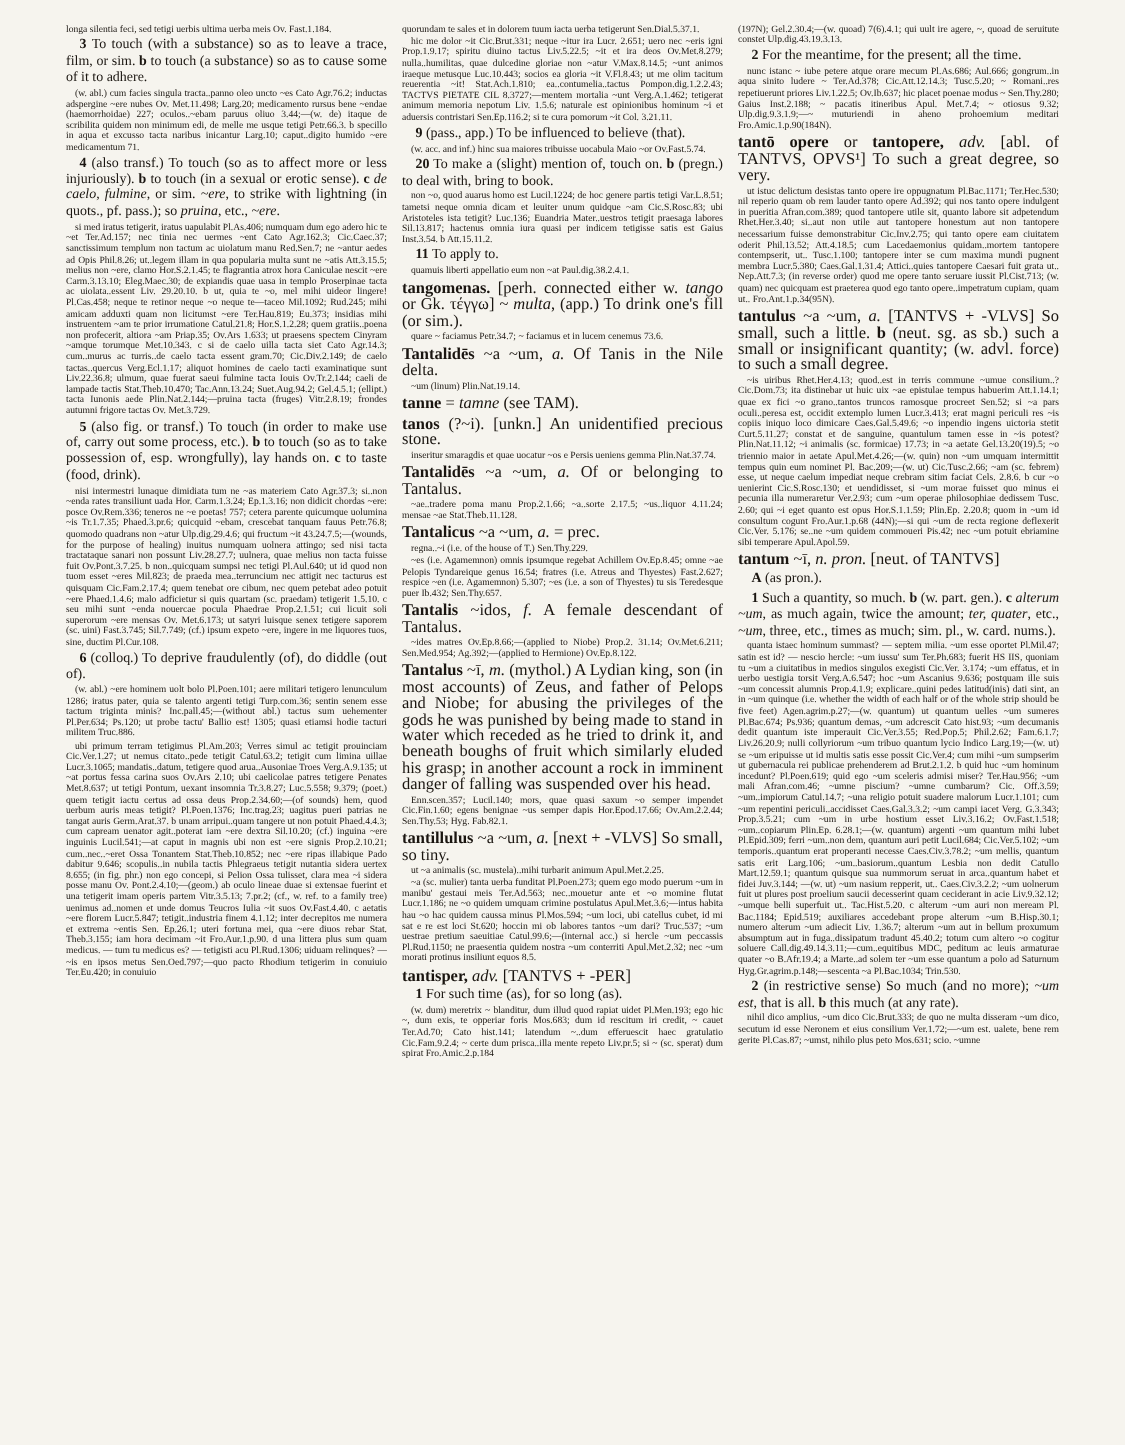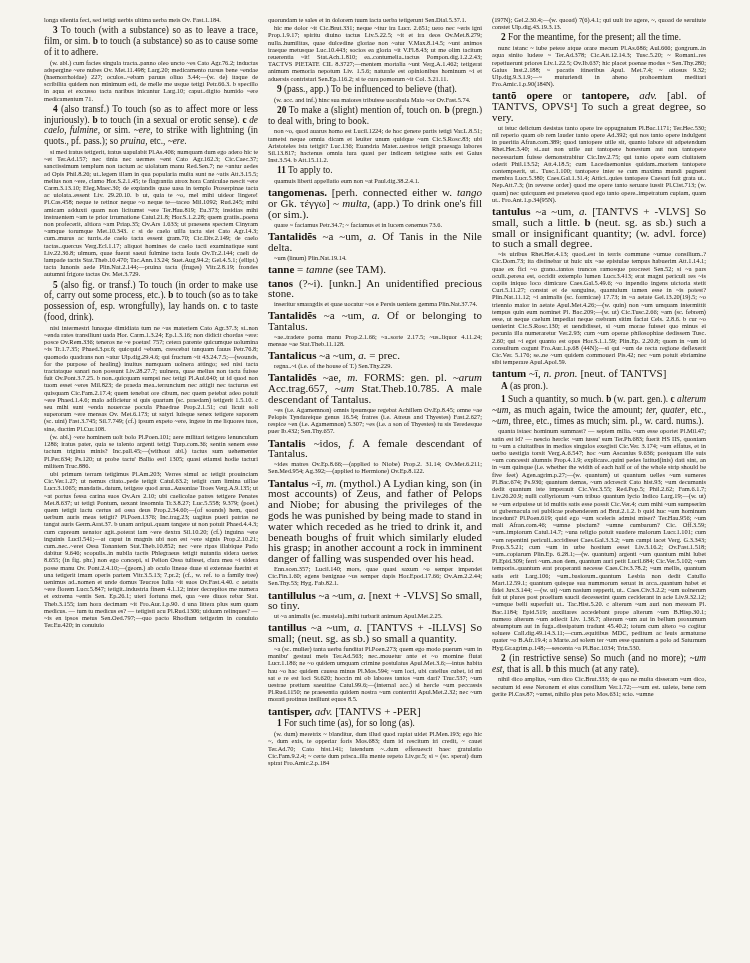--- a/index.html
+++ b/index.html
@@ -29,20 +29,21 @@
 <div class="page">
   <div class="cols">
       <div class="col">
         <p class="lead">longa silentia feci, sed tetigi uerbis ultima uerba meis Ov. Fast.1.184.</p>
         <p class="sense"><b>3</b> To touch (with a substance) so as to leave a trace, film, or sim. <b>b</b> to touch (a substance) so as to cause some of it to adhere.</p>
         <p class="quot">(w. abl.) cum facies singula tracta..panno oleo uncto ~es Cato Agr.76.2; inductas adspergine ~ere nubes Ov. Met.11.498; Larg.20; medicamento rursus bene ~endae (haemorrhoidae) 227; oculos..~ebam paruus oliuo 3.44;—(w. de) itaque de scribilita quidem non minimum edi, de melle me usque tetigi Petr.66.3. b specillo in aqua et excusso tacta naribus inicantur Larg.10; caput..digito humido ~ere medicamentum 71.</p>
         <p class="sense"><b>4</b> (also transf.) To touch (so as to affect more or less injuriously). <b>b</b> to touch (in a sexual or erotic sense). <b>c</b> <i>de caelo, fulmine</i>, or sim. <i>~ere</i>, to strike with lightning (in quots., pf. pass.); so <i>pruina</i>, etc., <i>~ere</i>.</p>
         <p class="quot">si med iratus tetigerit, iratus uapulabit Pl.As.406; numquam dum ego adero hic te ~et Ter.Ad.157; nec tinia nec uermes ~ent Cato Agr.162.3; Cic.Caec.37; sanctissimum templum non tactum ac uiolatum manu Red.Sen.7; ne ~antur aedes ad Opis Phil.8.26; ut..legem illam in qua popularia multa sunt ne ~atis Att.3.15.5; melius non ~ere, clamo Hor.S.2.1.45; te flagrantia atrox hora Caniculae nescit ~ere Carm.3.13.10; Eleg.Maec.30; de expiandis quae uasa in templo Proserpinae tacta ac uiolata..essent Liv. 29.20.10. b ut, quia te ~o, mel mihi uideor lingere! Pl.Cas.458; neque te retinor neque ~o neque te—taceo Mil.1092; Rud.245; mihi amicam adduxti quam non licitumst ~ere Ter.Hau.819; Eu.373; insidias mihi instruentem ~am te prior irrumatione Catul.21.8; Hor.S.1.2.28; quem gratiis..poena non profecerit, altiora ~am Priap.35; Ov.Ars 1.633; ut praesens spectem Cinyram ~amque torumque Met.10.343. c si de caelo uilla tacta siet Cato Agr.14.3; cum..murus ac turris..de caelo tacta essent gram.70; Cic.Div.2.149; de caelo tactas..quercus Verg.Ecl.1.17; aliquot homines de caelo tacti examinatique sunt Liv.22.36.8; ulmum, quae fuerat saeui fulmine tacta Iouis Ov.Tr.2.144; caeli de lampade tactis Stat.Theb.10.470; Tac.Ann.13.24; Suet.Aug.94.2; Gel.4.5.1; (ellipt.) tacta Iunonis aede Plin.Nat.2.144;—pruina tacta (fruges) Vitr.2.8.19; frondes autumni frigore tactas Ov. Met.3.729.</p>
         <p class="sense"><b>5</b> (also fig. or transf.) To touch (in order to make use of, carry out some process, etc.). <b>b</b> to touch (so as to take possession of, esp. wrongfully), lay hands on. <b>c</b> to taste (food, drink).</p>
         <p class="quot">nisi intermestri lunaque dimidiata tum ne ~as materiem Cato Agr.37.3; si..non ~enda rates transiliunt uada Hor. Carm.1.3.24; Ep.1.3.16; non didicit chordas ~ere: posce Ov.Rem.336; teneros ne ~e poetas! 757; cetera parente quicumque uolumina ~is Tr.1.7.35; Phaed.3.pr.6; quicquid ~ebam, crescebat tanquam fauus Petr.76.8; quomodo quadrans non ~atur Ulp.dig.29.4.6; qui fructum ~it 43.24.7.5;—(wounds, for the purpose of healing) inuitus numquam uolnera attingo; sed nisi tacta tractataque sanari non possunt Liv.28.27.7; uulnera, quae melius non tacta fuisse fuit Ov.Pont.3.7.25. b non..quicquam sumpsi nec tetigi Pl.Aul.640; ut id quod non tuom esset ~eres Mil.823; de praeda mea..terruncium nec attigit nec tacturus est quisquam Cic.Fam.2.17.4; quem tenebat ore cibum, nec quem petebat adeo potuit ~ere Phaed.1.4.6; malo adficietur si quis quartam (sc. praedam) tetigerit 1.5.10. c seu mihi sunt ~enda nouercae pocula Phaedrae Prop.2.1.51; cui licuit soli superorum ~ere mensas Ov. Met.6.173; ut satyri luisque senex tetigere saporem (sc. uini) Fast.3.745; Sil.7.749; (cf.) ipsum expeto ~ere, ingere in me liquores tuos, sine, ductim Pl.Cur.108.</p>
+        <p class="sense"><b>6</b> (colloq.) To deprive fraudulently (of), do diddle (out of).</p>
         <p class="quot">(w. abl.) ~ere hominem uolt bolo Pl.Poen.101; aere militari tetigero lenunculum 1286; iratus pater, quia se talento argenti tetigi Turp.com.36; sentin senem esse tactum triginta minis? Inc.pall.45;—(without abl.) tactus sum uehementer Pl.Per.634; Ps.120; ut probe tactu' Ballio est! 1305; quasi etiamsi hodie tacturi militem Truc.886.</p>
         <p class="quot">ubi primum terram tetigimus Pl.Am.203; Verres simul ac tetigit prouinciam Cic.Ver.1.27; ut nemus citato..pede tetigit Catul.63.2; tetigit cum limina uillae Lucr.3.1065; mandatis..datum, tetigere quod arua..Ausoniae Troes Verg.A.9.135; ut ~at portus fessa carina suos Ov.Ars 2.10; ubi caelicolae patres tetigere Penates Met.8.637; ut tetigi Pontum, uexant insomnia Tr.3.8.27; Luc.5.558; 9.379; (poet.) quem tetigit iactu certus ad ossa deus Prop.2.34.60;—(of sounds) hem, quod uerbum auris meas tetigit? Pl.Poen.1376; Inc.trag.23; uagitus pueri patrias ne tangat auris Germ.Arat.37. b unam arripui..quam tangere ut non potuit Phaed.4.4.3; cum capream uenator agit..poterat iam ~ere dextra Sil.10.20; (cf.) inguina ~ere inguinis Lucil.541;—at caput in magnis ubi non est ~ere signis Prop.2.10.21; cum..nec..~eret Ossa Tonantem Stat.Theb.10.852; nec ~ere ripas illabique Pado dabitur 9.646; scopulis..in nubila tactis Phlegraeus tetigit nutantia sidera uertex 8.655; (in fig. phr.) non ego concepi, si Pelion Ossa tulisset, clara mea ~i sidera posse manu Ov. Pont.2.4.10;—(geom.) ab oculo lineae duae si extensae fuerint et una tetigerit imam operis partem Vitr.3.5.13; 7.pr.2; (cf., w. ref. to a family tree) uenimus ad..nomen et unde domus Teucros Iulia ~it suos Ov.Fast.4.40. c aetatis ~ere florem Lucr.5.847; tetigit..industria finem 4.1.12; inter decrepitos me numera et extrema ~entis Sen. Ep.26.1; uteri fortuna mei, qua ~ere diuos rebar Stat. Theb.3.155; iam hora decimam ~it Fro.Aur.1.p.90. d una littera plus sum quam medicus. — tum tu medicus es? — tetigisti acu Pl.Rud.1306; uiduam relinques? — ~is en ipsos metus Sen.Oed.797;—quo pacto Rhodium tetigerim in conuiuio Ter.Eu.420; in conuiuio</p>
       </div>
       <div class="col">
         <p class="lead">quorundam te sales et in dolorem tuum iacta uerba tetigerunt Sen.Dial.5.37.1.</p>
         <p class="quot">hic me dolor ~it Cic.Brut.331; neque ~itur ira Lucr. 2.651; uero nec ~eris igni Prop.1.9.17; spiritu diuino tactus Liv.5.22.5; ~it et ira deos Ov.Met.8.279; nulla..humilitas, quae dulcedine gloriae non ~atur V.Max.8.14.5; ~unt animos iraeque metusque Luc.10.443; socios ea gloria ~it V.Fl.8.43; ut me olim tacitum reuerentia ~it! Stat.Ach.1.810; ea..contumelia..tactus Pompon.dig.1.2.2.43; TACTVS PIETATE CIL 8.3727;—mentem mortalia ~unt Verg.A.1.462; tetigerat animum memoria nepotum Liv. 1.5.6; naturale est opinionibus hominum ~i et aduersis contristari Sen.Ep.116.2; si te cura pomorum ~it Col. 3.21.11.</p>
         <p class="sense"><b>9</b> (pass., app.) To be influenced to believe (that).</p>
         <p class="quot">(w. acc. and inf.) hinc sua maiores tribuisse uocabula Maio ~or Ov.Fast.5.74.</p>
         <p class="sense"><b>20</b> To make a (slight) mention of, touch on. <b>b</b> (pregn.) to deal with, bring to book.</p>
         <p class="quot">non ~o, quod auarus homo est Lucil.1224; de hoc genere partis tetigi Var.L.8.51; tametsi neque omnia dicam et leuiter unum quidque ~am Cic.S.Rosc.83; ubi Aristoteles ista tetigit? Luc.136; Euandria Mater..uestros tetigit praesaga labores Sil.13.817; hactenus omnia iura quasi per indicem tetigisse satis est Gaius Inst.3.54. b Att.15.11.2.</p>
@@ -52,29 +53,27 @@
         <p class="quot">quare ~ faciamus Petr.34.7; ~ faciamus et in lucem cenemus 73.6.</p>
         <p class="entry"><b>Tantalidēs</b> ~a ~um, <i>a.</i> Of Tanis in the Nile delta.</p>
         <p class="quot">~um (linum) Plin.Nat.19.14.</p>
         <p class="entry"><b>tanne</b> = <i>tamne</i> (see TAM).</p>
         <p class="entry"><b>tanos</b> (?~i). [unkn.] An unidentified precious stone.</p>
         <p class="quot">inseritur smaragdis et quae uocatur ~os e Persis ueniens gemma Plin.Nat.37.74.</p>
         <p class="entry"><b>Tantalidēs</b> ~a ~um, <i>a.</i> Of or belonging to Tantalus.</p>
         <p class="quot">~ae..tradere poma manu Prop.2.1.66; ~a..sorte 2.17.5; ~us..liquor 4.11.24; mensae ~ae Stat.Theb.11.128.</p>
         <p class="entry"><b>Tantalicus</b> ~a ~um, <i>a.</i> = prec.</p>
         <p class="quot">regna..~i (i.e. of the house of T.) Sen.Thy.229.</p>
-        <p class="entry"><b>Tantalidēs</b> ~ae, <i>m.</i> FORMS: gen. pl. <i>~arum</i> Acc.trag.657, <i>~um</i> Stat.Theb.10.785. A male descendant of Tantalus.</p>
         <p class="quot">~es (i.e. Agamemnon) omnis ipsumque regebat Achillem Ov.Ep.8.45; omne ~ae Pelopis Tyndareique genus 16.54; fratres (i.e. Atreus and Thyestes) Fast.2.627; respice ~en (i.e. Agamemnon) 5.307; ~es (i.e. a son of Thyestes) tu sis Teredesque puer Ib.432; Sen.Thy.657.</p>
         <p class="entry"><b>Tantalis</b> ~idos, <i>f.</i> A female descendant of Tantalus.</p>
         <p class="quot">~ides matres Ov.Ep.8.66;—(applied to Niobe) Prop.2. 31.14; Ov.Met.6.211; Sen.Med.954; Ag.392;—(applied to Hermione) Ov.Ep.8.122.</p>
         <p class="entry"><b>Tantalus</b> ~ī, <i>m.</i> (mythol.) A Lydian king, son (in most accounts) of Zeus, and father of Pelops and Niobe; for abusing the privileges of the gods he was punished by being made to stand in water which receded as he tried to drink it, and beneath boughs of fruit which similarly eluded his grasp; in another account a rock in imminent danger of falling was suspended over his head.</p>
         <p class="quot">Enn.scen.357; Lucil.140; mors, quae quasi saxum ~o semper impendet Cic.Fin.1.60; egens benignae ~us semper dapis Hor.Epod.17.66; Ov.Am.2.2.44; Sen.Thy.53; Hyg. Fab.82.1.</p>
         <p class="entry"><b>tantillulus</b> ~a ~um, <i>a.</i> [next + -VLVS] So small, so tiny.</p>
         <p class="quot">ut ~a animalis (sc. mustela)..mihi turbarit animum Apul.Met.2.25.</p>
-        <p class="entry"><b>tantillus</b> ~a ~um, <i>a.</i> [TANTVS + -ILLVS] So small; (neut. sg. as sb.) so small a quantity.</p>
         <p class="quot">~a (sc. mulier) tanta uerba funditat Pl.Poen.273; quem ego modo puerum ~um in manibu' gestaui meis Ter.Ad.563; nec..mouetur ante et ~o momine flutat Lucr.1.186; ne ~o quidem umquam crimine postulatus Apul.Met.3.6;—intus habita hau ~o hac quidem caussa minus Pl.Mos.594; ~um loci, ubi catellus cubet, id mi sat e re est loci St.620; hoccin mi ob labores tantos ~um dari? Truc.537; ~um uestrae pretium saeuitiae Catul.99.6;—(internal acc.) si hercle ~um peccassis Pl.Rud.1150; ne praesentia quidem nostra ~um conterriti Apul.Met.2.32; nec ~um morati protinus insiliunt equos 8.5.</p>
         <p class="entry"><b>tantisper,</b> <i>adv.</i> [TANTVS + -PER]</p>
         <p class="sense"><b>1</b> For such time (as), for so long (as).</p>
         <p class="quot">(w. dum) meretrix ~ blanditur, dum illud quod rapiat uidet Pl.Men.193; ego hic ~, dum exis, te opperiar foris Mos.683; dum id rescitum iri credit, ~ cauet Ter.Ad.70; Cato hist.141; latendum ~..dum efferuescit haec gratulatio Cic.Fam.9.2.4; ~ certe dum prisca..illa mente repeto Liv.pr.5; si ~ (sc. sperat) dum spirat Fro.Amic.2.p.184</p>
       </div>
       <div class="col">
         <p class="lead">(197N); Gel.2.30.4;—(w. quoad) 7(6).4.1; qui uult ire agere, ~, quoad de seruitute constet Ulp.dig.43.19.3.13.</p>
         <p class="sense"><b>2</b> For the meantime, for the present; all the time.</p>
         <p class="quot">nunc istanc ~ iube petere atque orare mecum Pl.As.686; Aul.666; gongrum..in aqua sinito ludere ~ Ter.Ad.378; Cic.Att.12.14.3; Tusc.5.20; ~ Romani..res repetiuerunt priores Liv.1.22.5; Ov.Ib.637; hic placet poenae modus ~ Sen.Thy.280; Gaius Inst.2.188; ~ pacatis itineribus Apul. Met.7.4; ~ otiosus 9.32; Ulp.dig.9.3.1.9;—~ muturiendi in aheno prohoemium meditari Fro.Amic.1.p.90(184N).</p>
         <p class="entry"><b>tantō opere</b> or <b>tantopere,</b> <i>adv.</i> [abl. of TANTVS, OPVS¹] To such a great degree, so very.</p>

